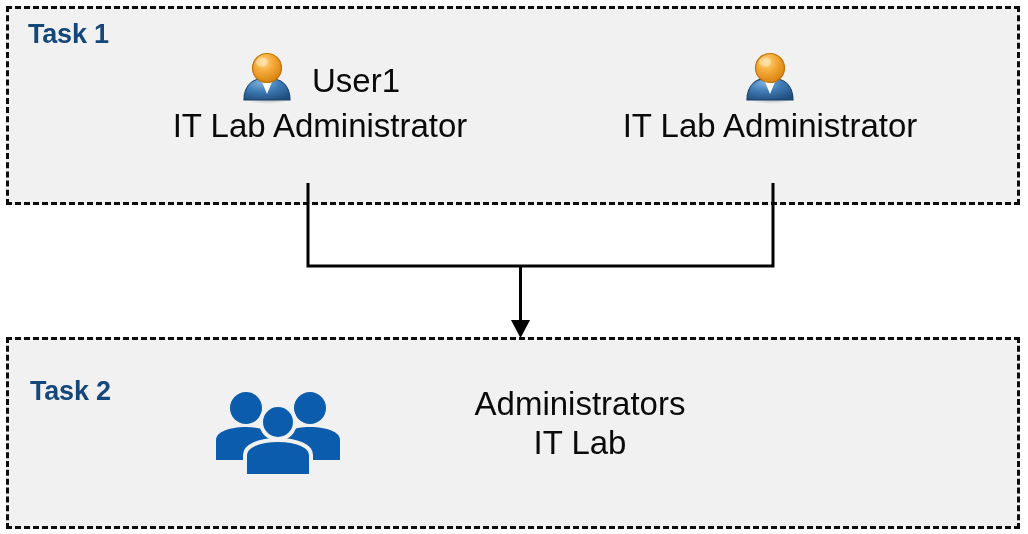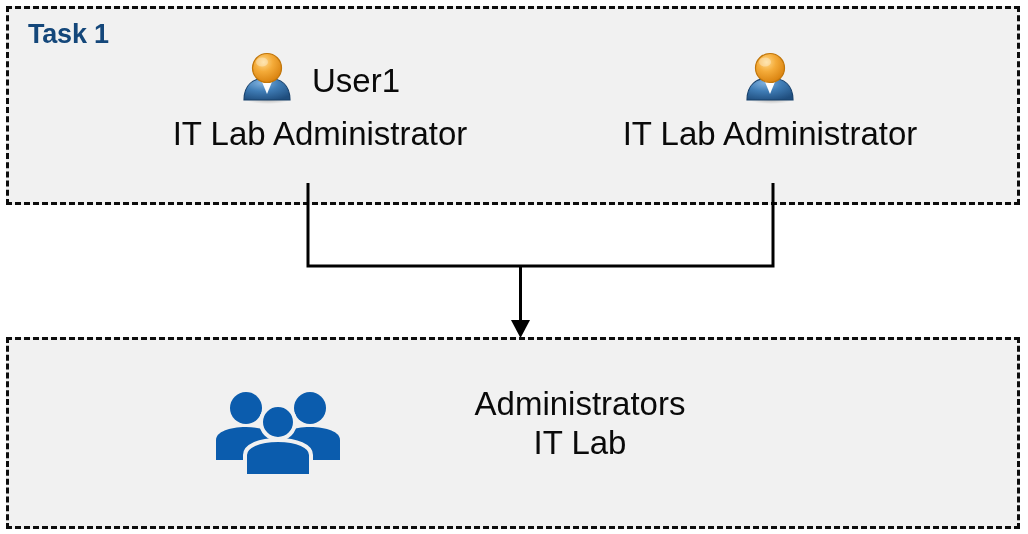--- a/index.html
+++ b/index.html
@@ -73,21 +73,21 @@
   }
   .person-name {
     font-size: 33px;
     color: #0a0a0a;
     line-height: 1;
   }
   .person-role {
     font-size: 33px;
     color: #0a0a0a;
     line-height: 1.08;
-    margin-top: 8px;
+    margin-top: 0;
   }
 
   .user-icon { display: block; }
 
   
   #group-icon-wrap {
     position: absolute;
     left: 213px;
     top: 388px;
   }
@@ -187,20 +187,21 @@
   </div>
 
   <svg id="connector" xmlns="http://www.w3.org/2000/svg">
     <path d="M308 183 L308 266 L773 266 L773 183" fill="none" stroke="#000000" stroke-width="3"></path>
     <path d="M520.5 266 L520.5 325" fill="none" stroke="#000000" stroke-width="3"></path>
     <path d="M520.5 338 L511 320 L530 320 Z" fill="#000000"></path>
   </svg>
 
   <div class="task-box" id="task2-box"></div>
 
+  <div class="task-label" id="task2-label">Task 2</div>
 
   <div id="group-icon-wrap">
     <svg width="130" height="90" viewBox="0 0 130 90" xmlns="http://www.w3.org/2000/svg">
       <g fill="#0b5cad">
 
         <circle cx="33" cy="20" r="16"></circle>
         <path d="M3 72 L3 52 C3 44 16 39 33 39 C50 39 63 44 63 52 L63 72 Z"></path>
 
         <circle cx="97" cy="20" r="16"></circle>
         <path d="M67 72 L67 52 C67 44 80 39 97 39 C114 39 127 44 127 52 L127 72 Z"></path>

